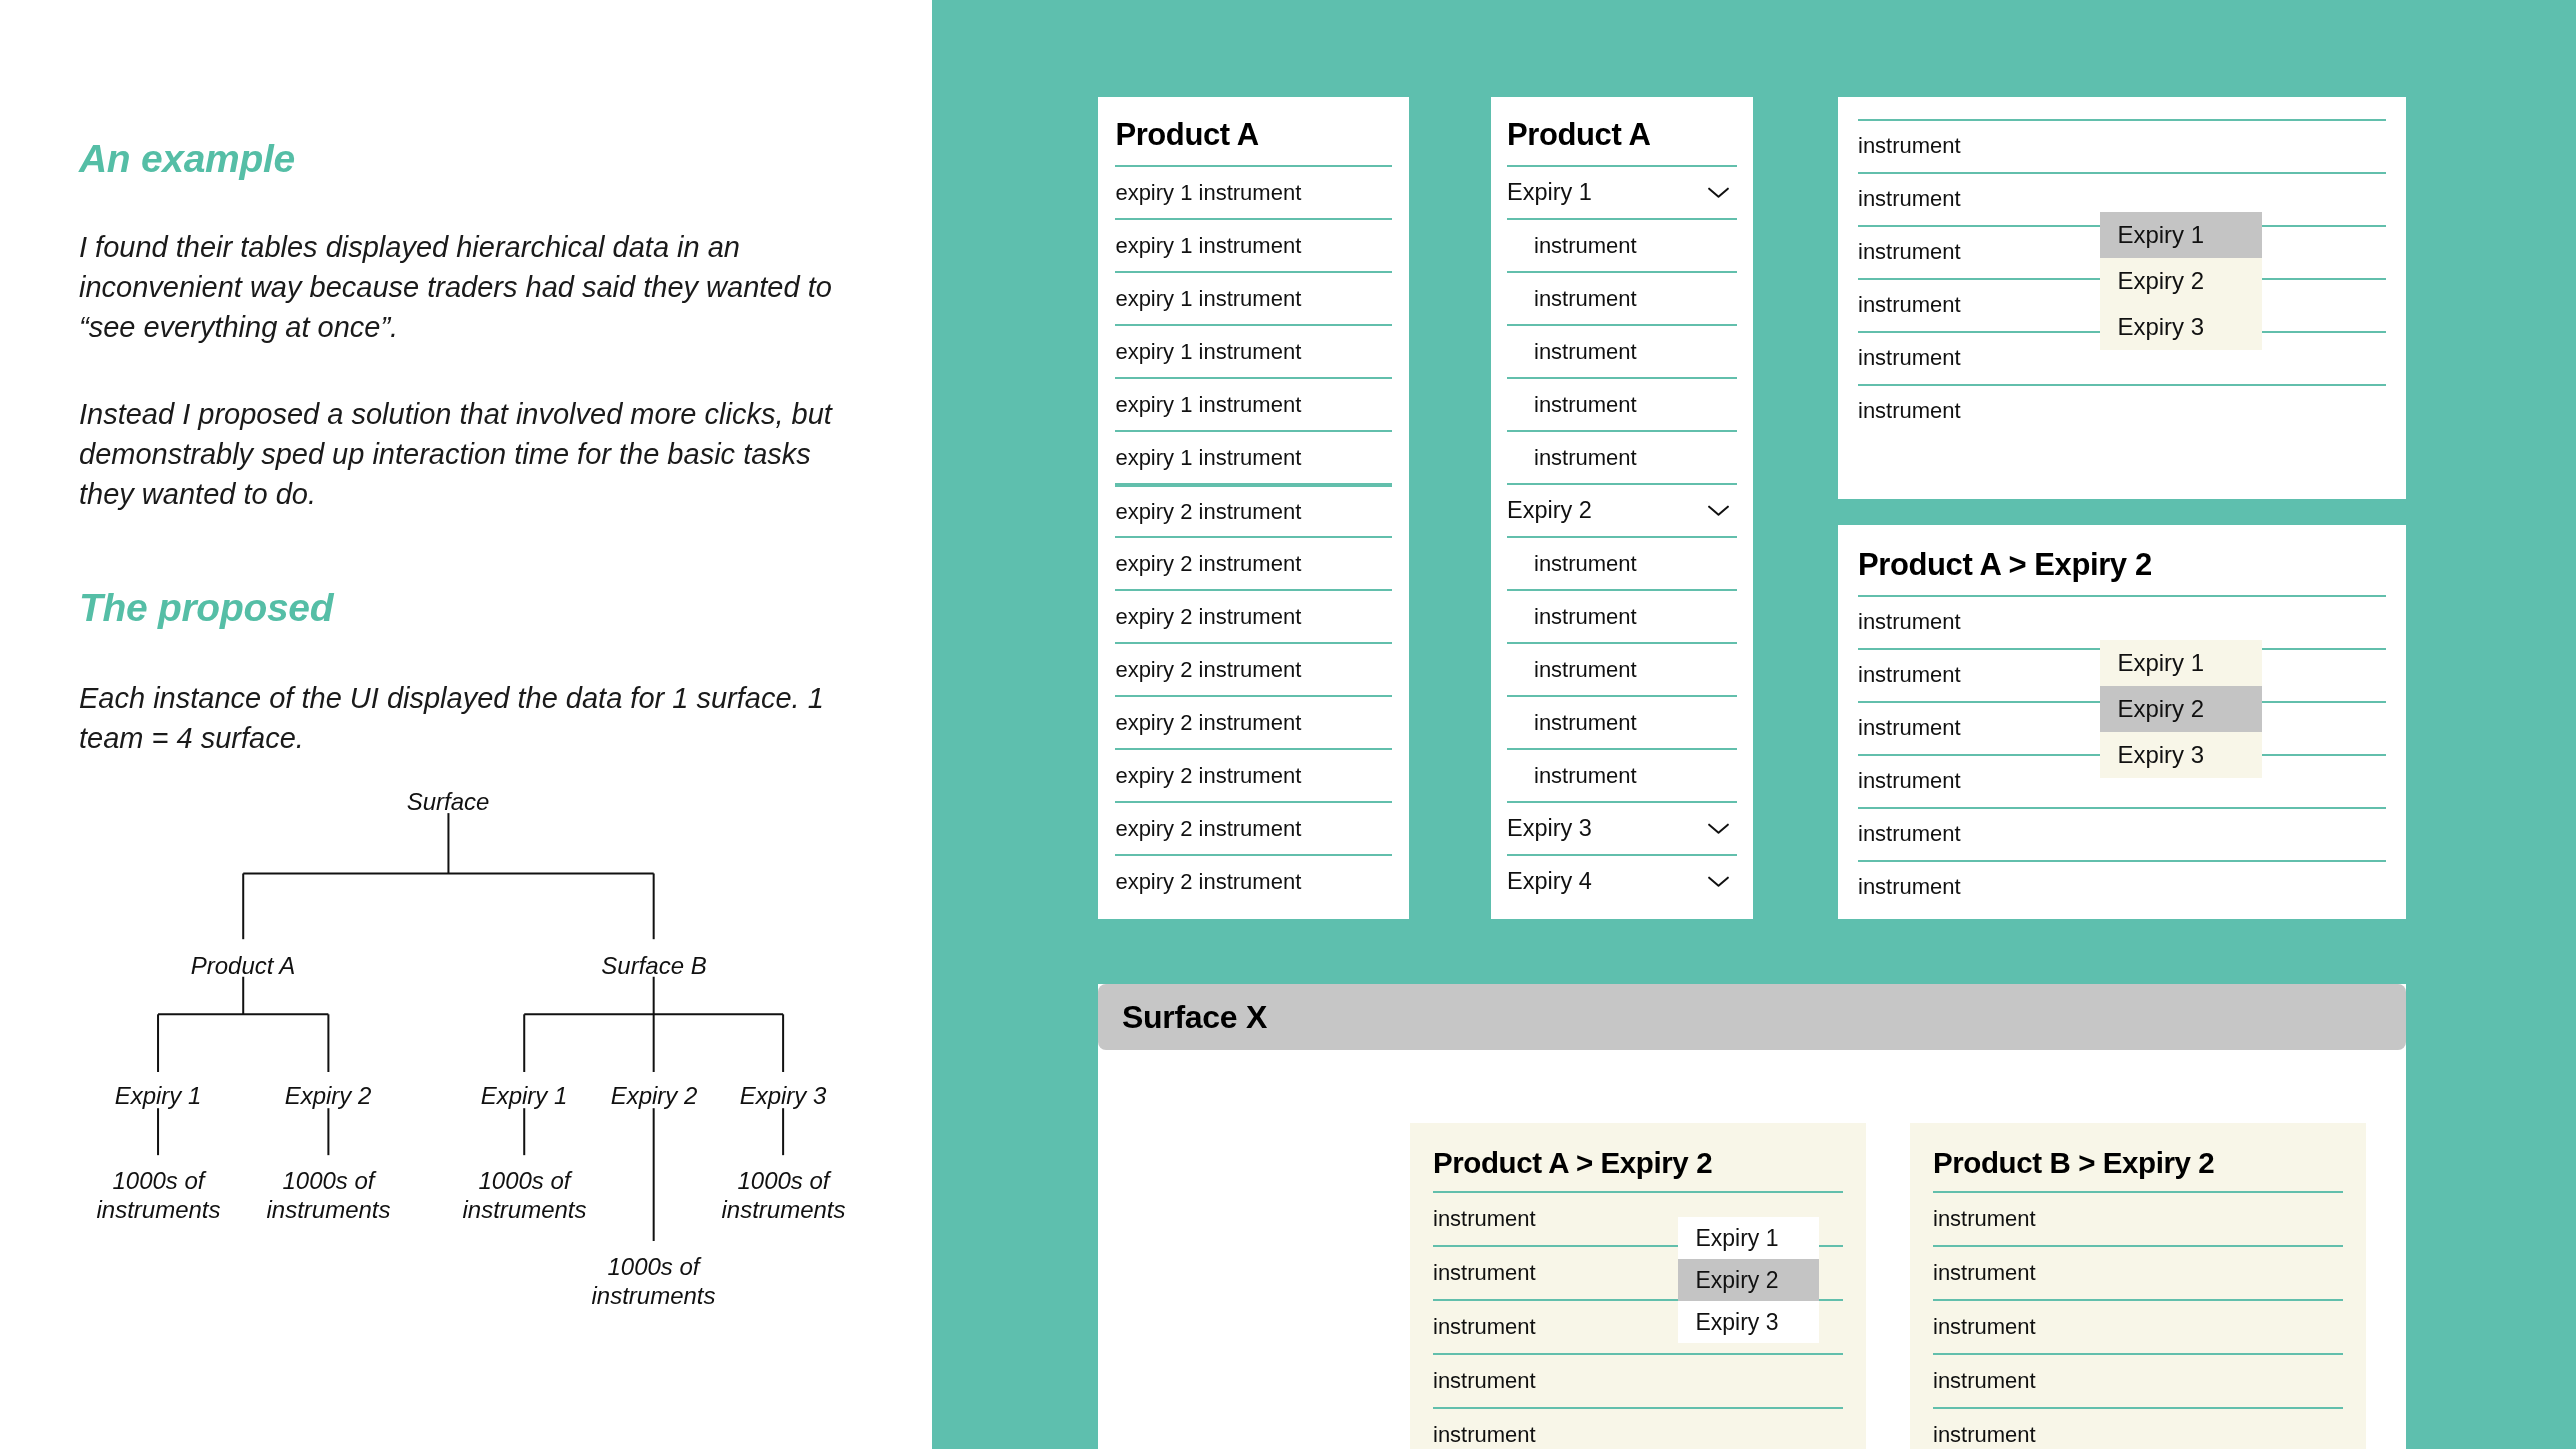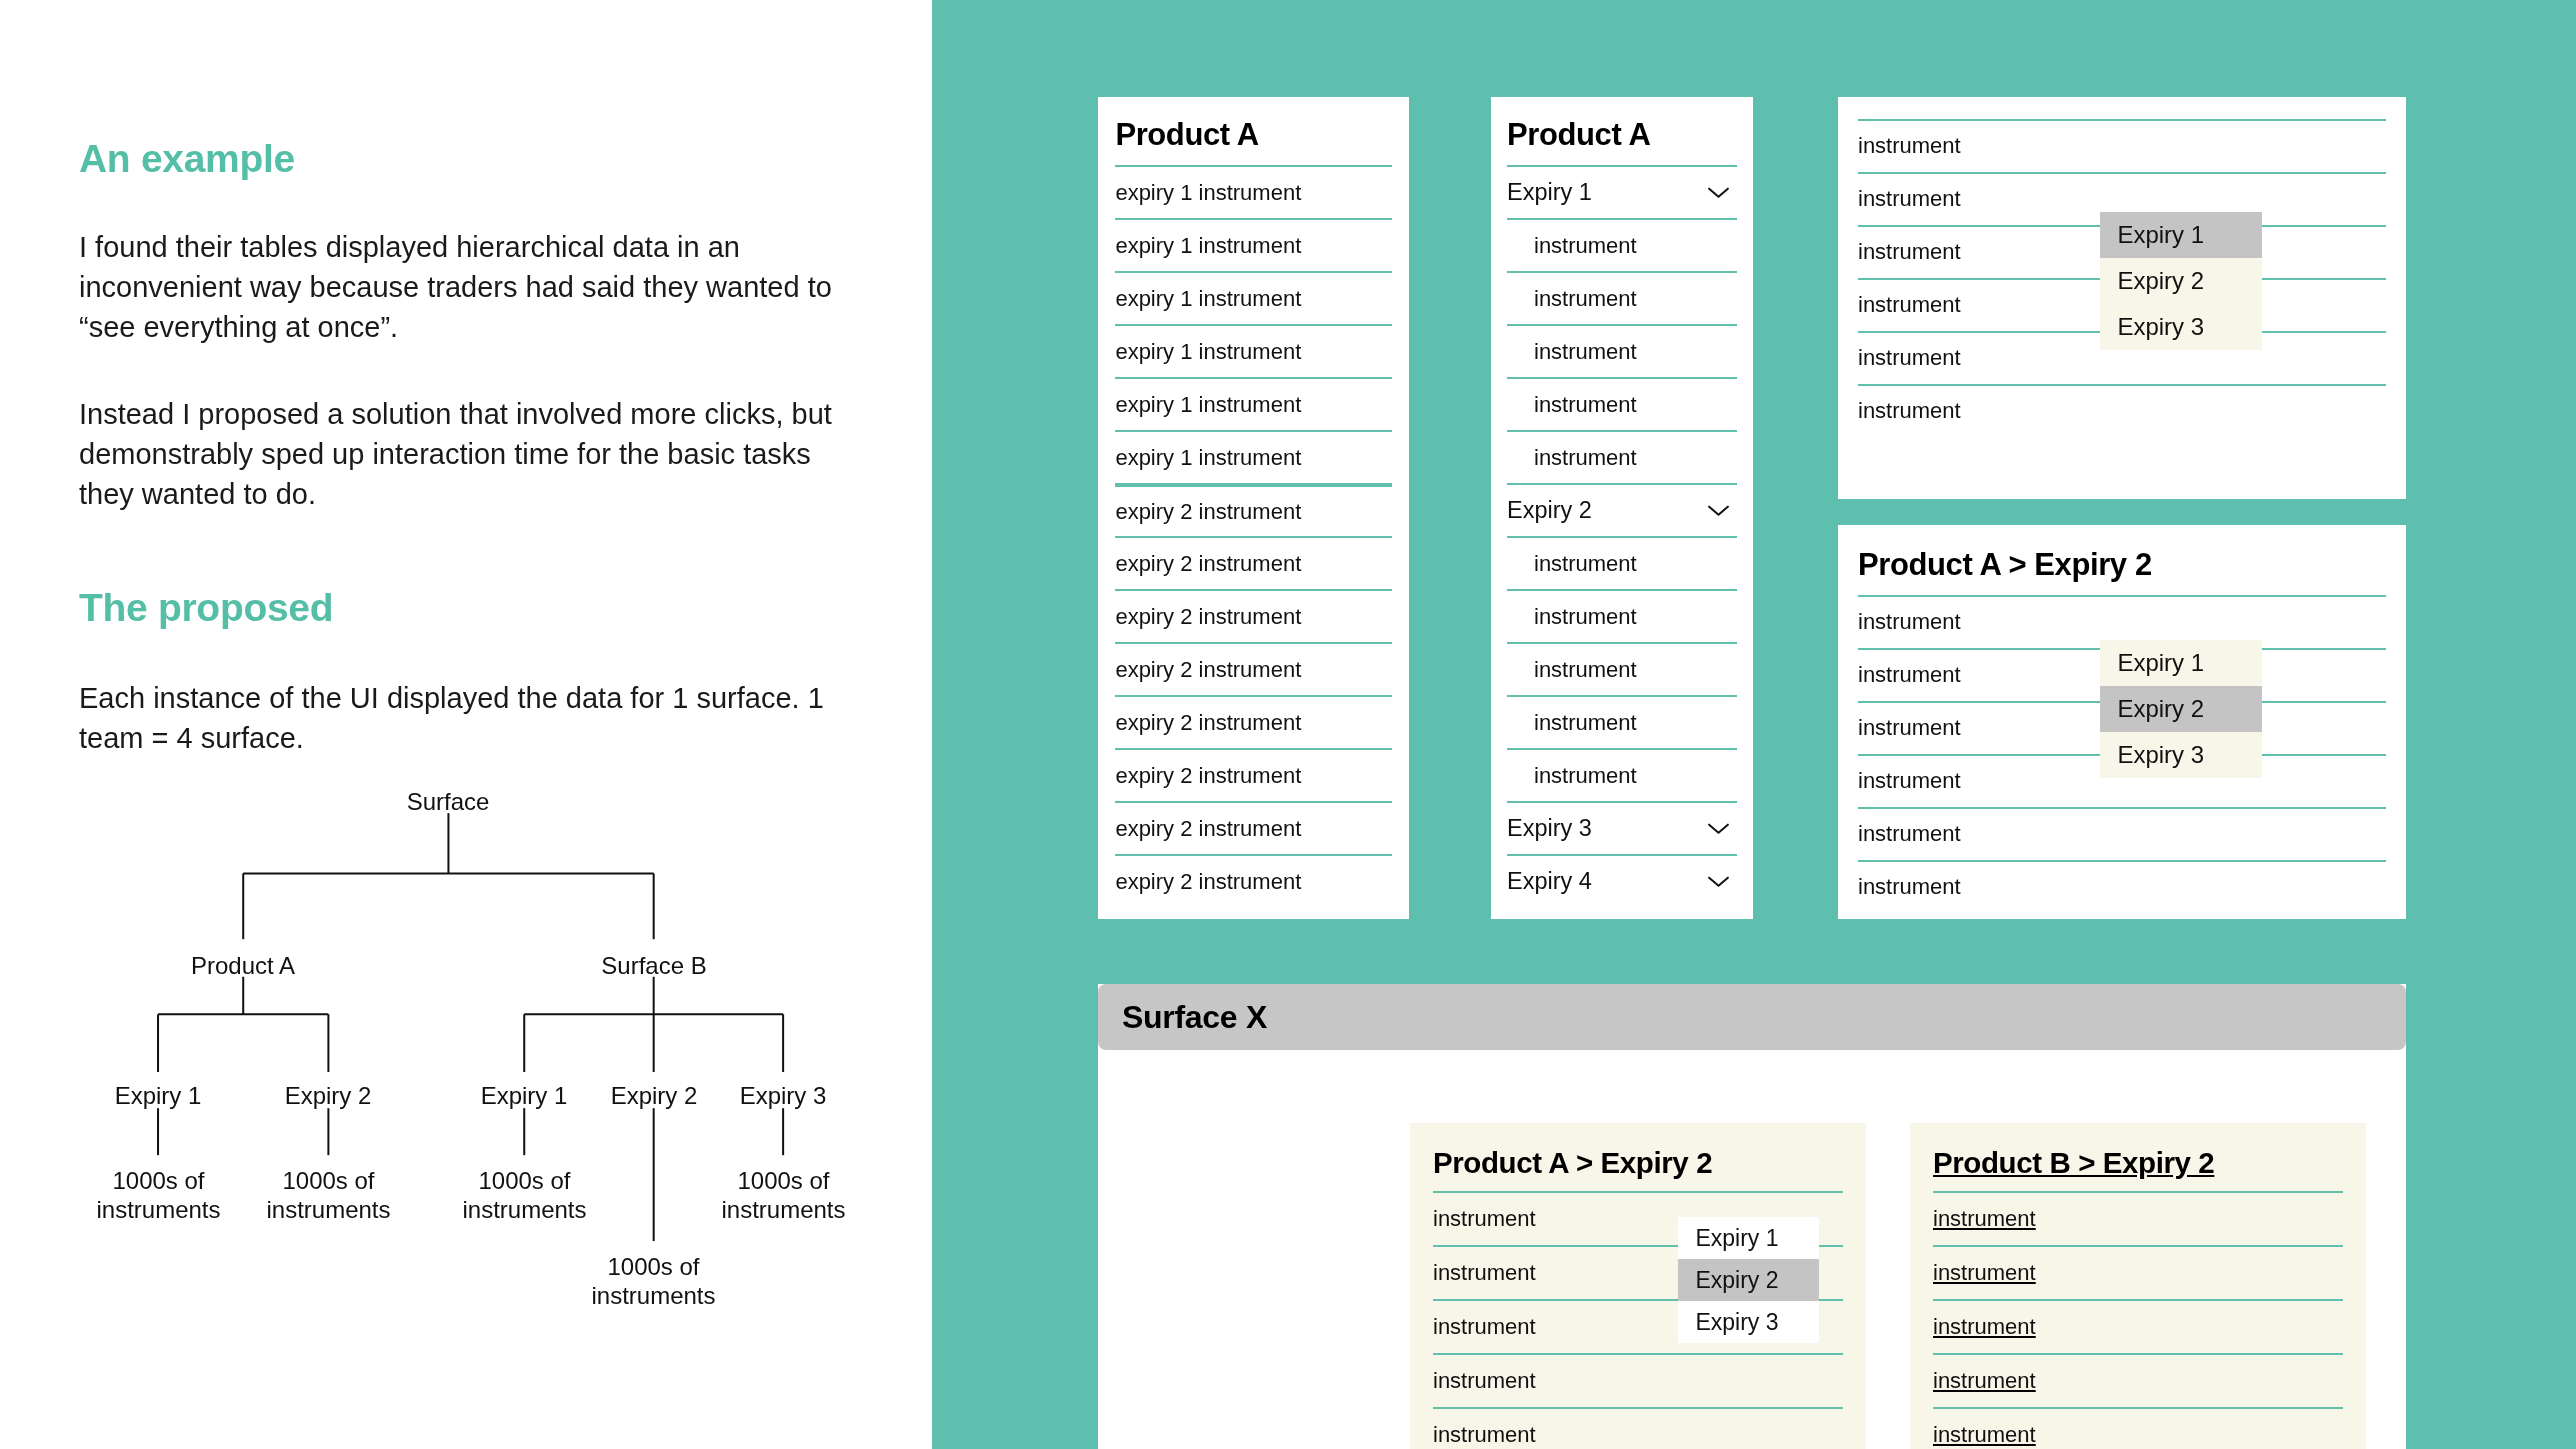--- a/index.html
+++ b/index.html
@@ -10,20 +10,21 @@
     position: relative;
     overflow: hidden;
   }
 
   
   #left-col {
     position: absolute;
     left: 0; top: 0;
     width: 932px; height: 1042px;
     background: #ffffff;
+    font-style: italic;
   }
   .heading {
     position: absolute;
     left: 79px;
     color: #55BEA6;
     font-size: 39px;
     font-weight: 700;
     letter-spacing: -0.3px;
     line-height: 1.1;
   }
@@ -404,21 +405,21 @@
             <span>instrument</span>
           </div>
         </div>
       <div class="dropdown" id="sub-a-dd" style="left: 268px; top: 94px; width: 141px; background: rgb(255, 255, 255);">
           <div class="dd-item" style="height: 42px; font-size: 23px;">Expiry 1</div>
           <div class="dd-item sel" style="height: 42px; font-size: 23px;">Expiry 2</div>
           <div class="dd-item" style="height: 42px; font-size: 23px;">Expiry 3</div>
         </div>
     </div>
 
-    <div class="subcard" id="sub-b" style="left:812px; top:139px; width:456px; height:326px; padding:23px 23px 0 23px;text-decoration:underline;">
+    <div class="subcard" id="sub-b" style="left:812px; top:139px; width:456px; height:326px; padding:23px 23px 0 23px;">
       <div class="card-title" style="margin-bottom:10.7px;">Product B &gt; Expiry 2</div>
       <div class="rows" id="sub-b-rows">
           <div class="row" style="height: 54px;">
             <span>instrument</span>
           </div>
           <div class="row" style="height: 54px;">
             <span>instrument</span>
           </div>
           <div class="row" style="height: 54px;">
             <span>instrument</span>

